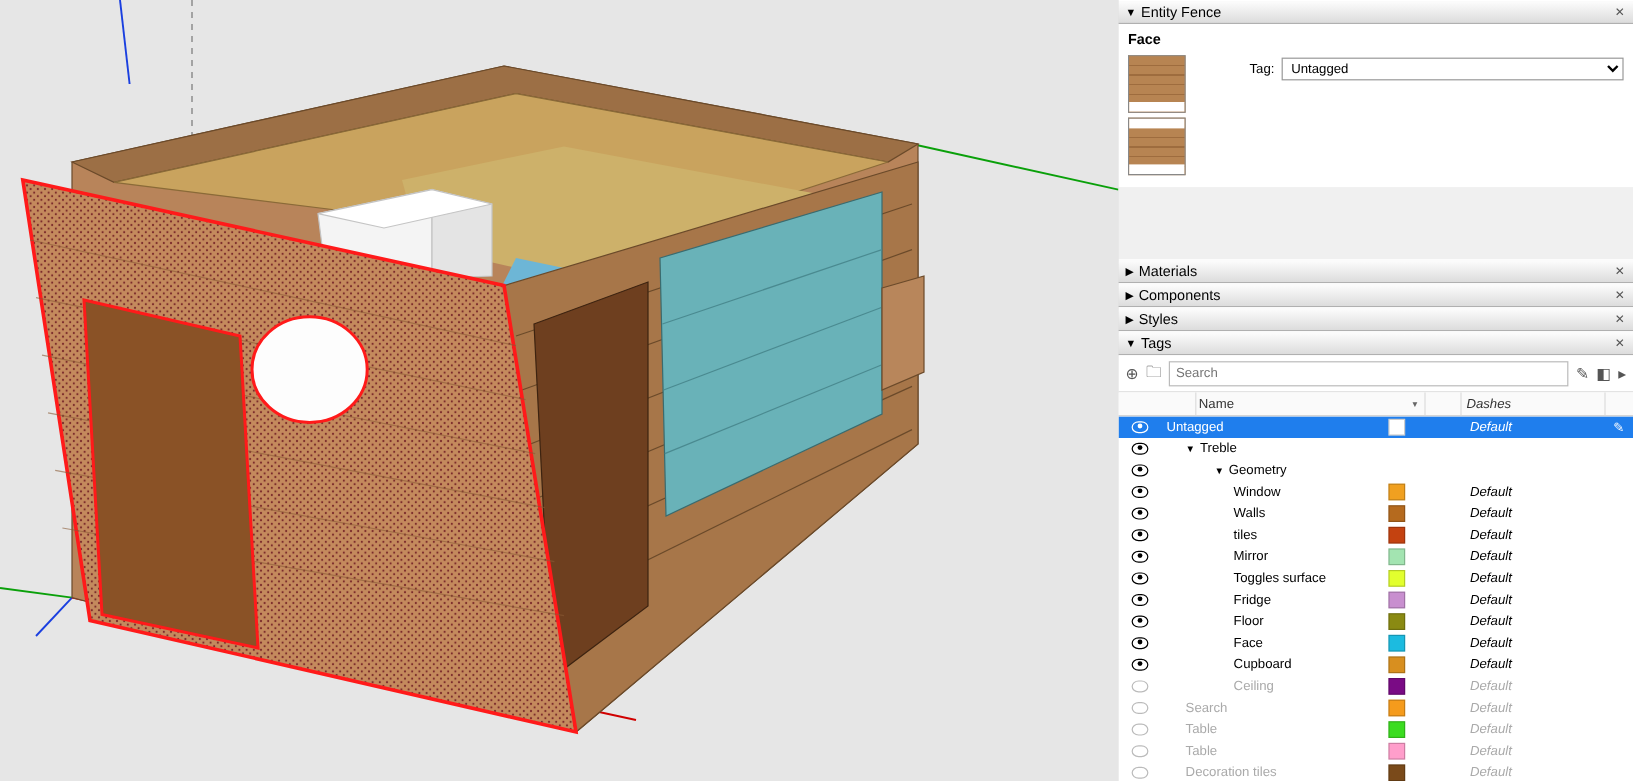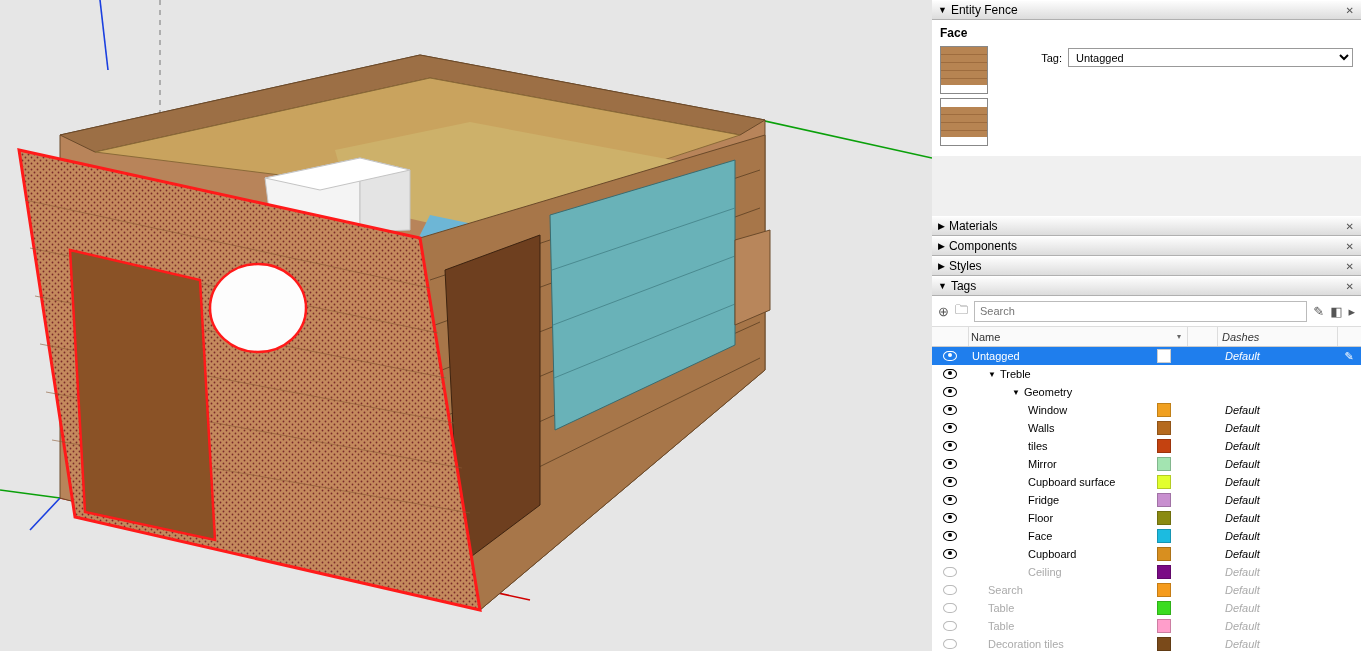--- a/index.html
+++ b/index.html
@@ -21,21 +21,21 @@
   .field-row { display:flex; align-items:center; gap:6px; }
   .field-row label { width:54px; text-align:right; font-size:11px; }
   .field-row select, .field-row input { font-size:11px; padding:1px 3px; border:1px solid #999; background:#fff; }
   .field-row select { flex:1; height:19px; }
   .toggle-icons { display:flex; gap:10px; align-items:center; }
   .toggle-icons span { font-size:14px; cursor:pointer; }
   .tags-body { background:#fff; flex:1; display:flex; flex-direction:column; }
   .tags-toolbar { display:flex; align-items:center; gap:6px; padding:4px 6px; border-bottom:1px solid #ddd; }
   .tags-toolbar .tb-icon { font-size:13px; color:#555; cursor:pointer; }
   .tags-toolbar input { flex:1; border:1px solid #bbb; padding:2px 5px; font-size:11px; height:21px; }
-  .tags-header-row { display:flex; align-items:center; border-bottom:1px solid #ccc; background:#fafafa; font-size:11px; color:#333; height:20px; }
+  .tags-header-row { display:flex; align-items:center; border-bottom:1px solid #ccc; background:#fafafa; font-size:11px; color:#333; height:20px;padding-left:28px; }
   .col-vis { width:36px; }
   .col-name { flex:1; padding-left:2px; display:flex; align-items:center; justify-content:space-between; }
   .col-name .sort { padding-right:6px; font-size:8px; color:#666; }
   .col-swatch { width:30px; }
   .col-dash { width:120px; padding-left:4px;font-style:italic; }
   .col-edit { width:24px; }
   .col-head-sep { border-left:1px solid #ddd; height:100%; display:flex; align-items:center; }
   .tag-rows { flex:1; overflow:auto; }
   .tag-row { display:flex; align-items:center; height:18px; font-size:11px; }
   .tag-row.selected { background:#1f7eed; color:#fff; }
@@ -297,21 +297,21 @@
             <div class="swatch" style="background: rgb(163, 228, 177);"></div>
           </div>
           <div class="col-dash">Default</div>
           <div class="col-edit"></div>
         </div>
         <div class="tag-row">
           <div class="col-vis">
             <div class="eye on"></div>
           </div>
           <div class="name-cell indent3">
-            <span>Cupboard surface</span>
+            <span>Toggles surface</span>
           </div>
           <div class="col-swatch">
             <div class="swatch" style="background: rgb(226, 255, 46);"></div>
           </div>
           <div class="col-dash">Default</div>
           <div class="col-edit"></div>
         </div>
         <div class="tag-row">
           <div class="col-vis">
             <div class="eye on"></div>

